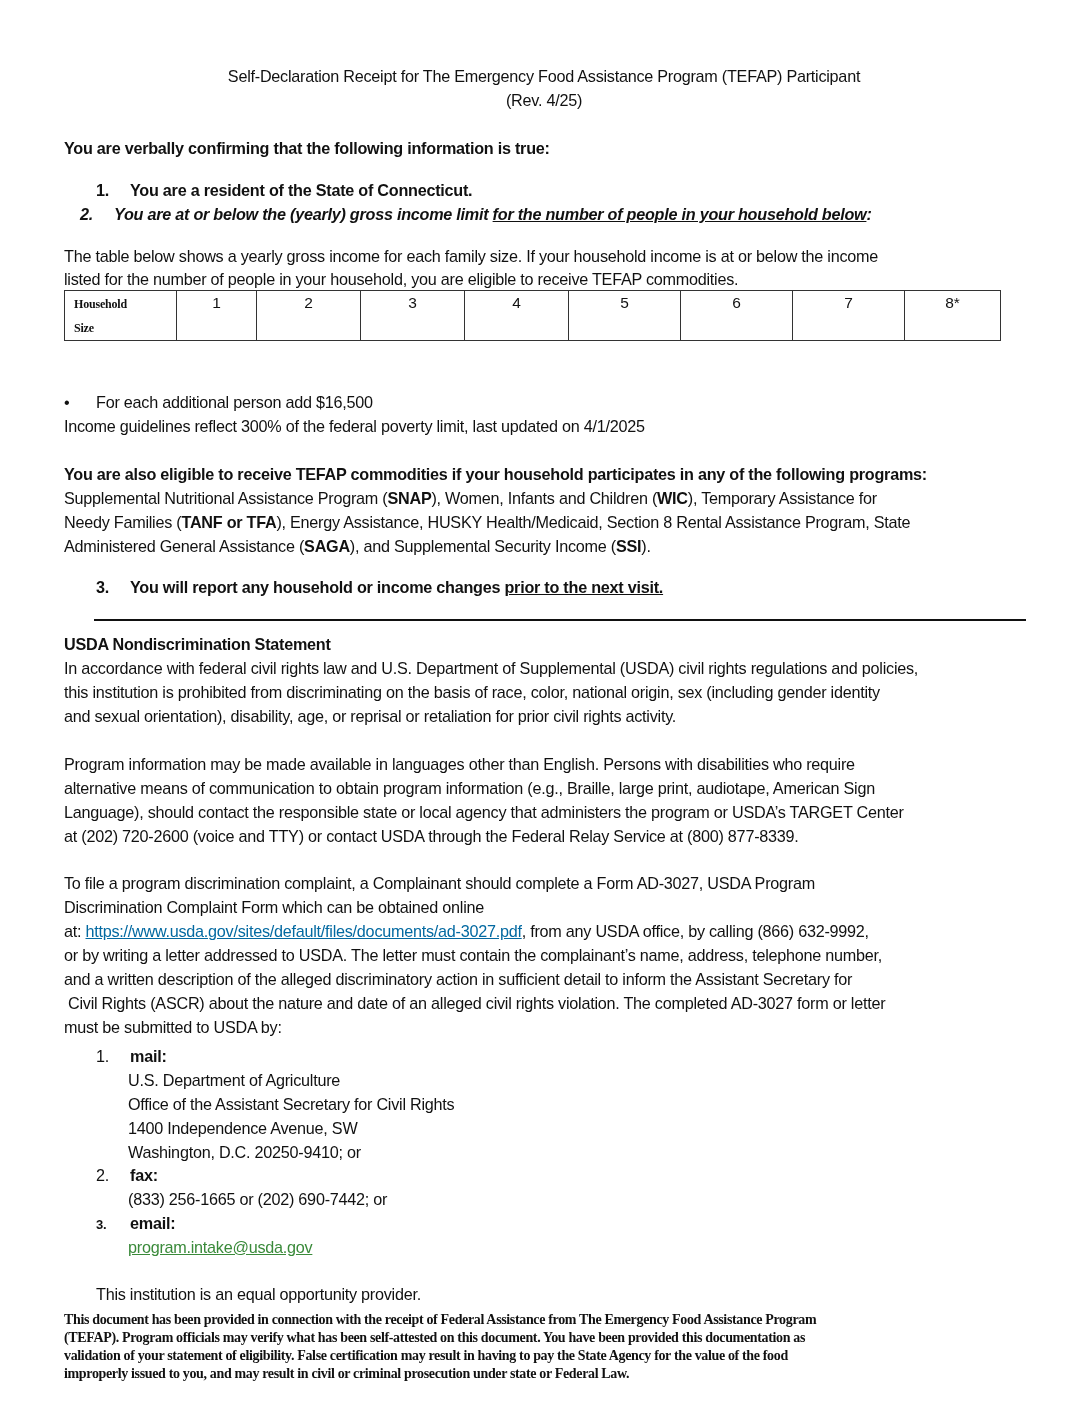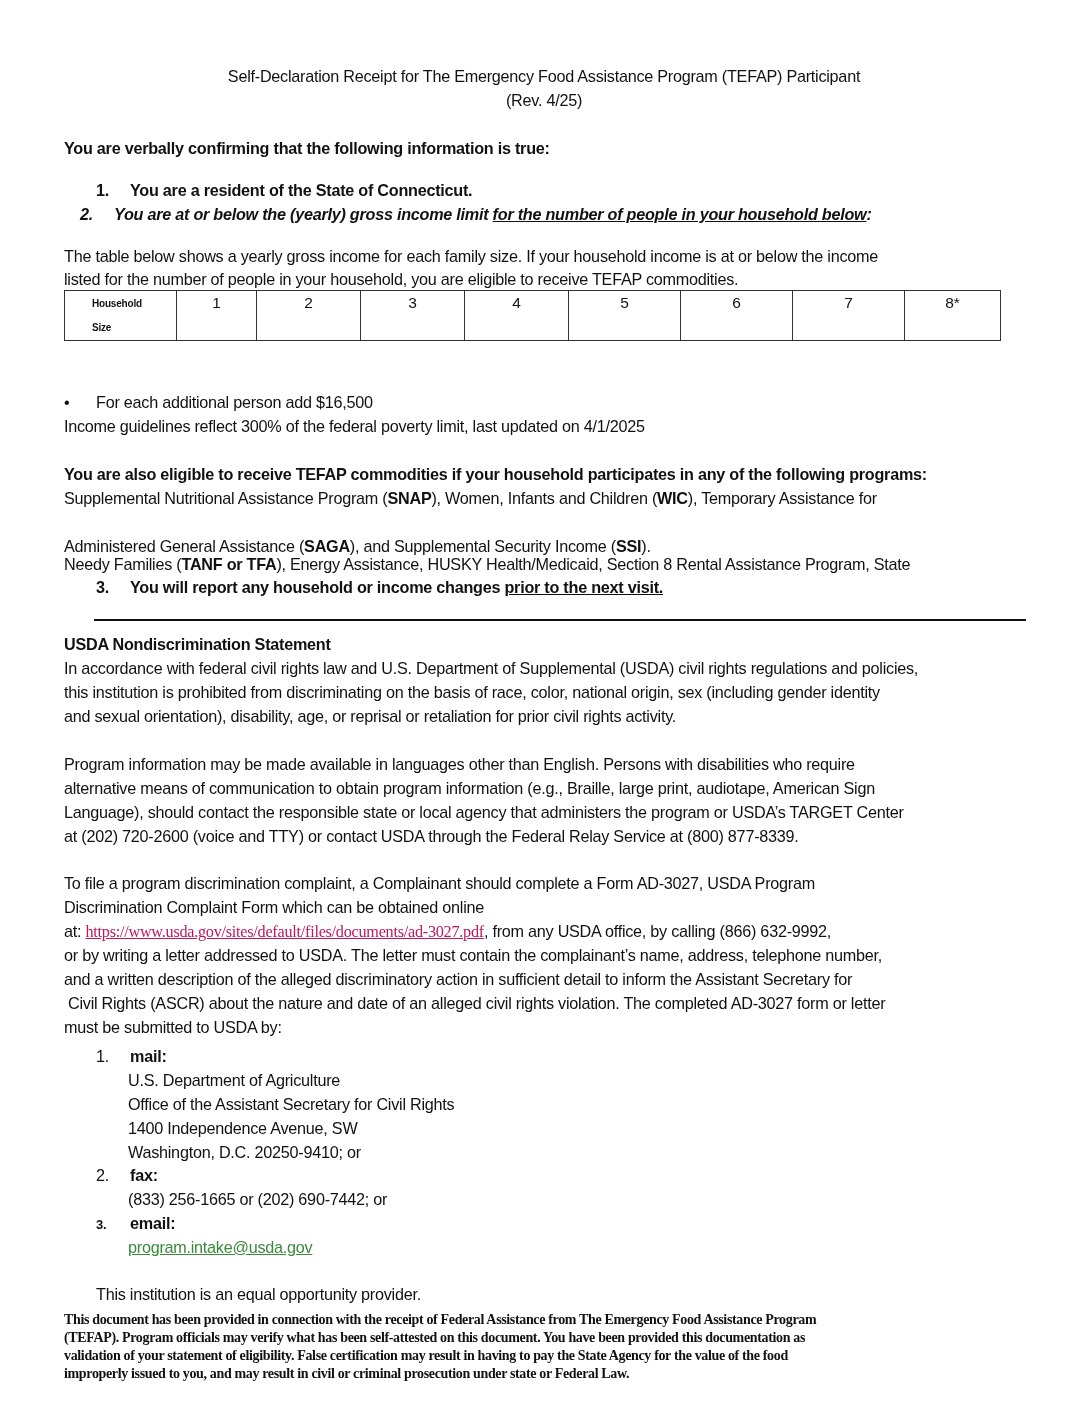--- a/index.html
+++ b/index.html
@@ -8,23 +8,23 @@
   .abs { position: absolute; white-space: nowrap; }
   .t { font-size: 16.2px; line-height: 24px; letter-spacing: -0.25px; }
   .b { font-weight: bold; }
   .u { text-decoration: underline; }
   .center { text-align: center; left: 0; width: 1088px; }
   .num { display: inline-block; width: 34px; }
   table.inc { position: absolute; left: 64px; top: 290px; border-collapse: collapse;
               font-size: 15.5px; }
   table.inc td { border: 1.5px solid #333; vertical-align: top; padding: 0; height: 46px;
                  text-align: center; line-height: 22px; padding-top: 1px; }
-  table.inc td.hdr { text-align: left; font-weight: bold; padding-left: 27px; font-size: 10px; line-height: 24px; letter-spacing: -0.2px; }
+  table.inc td.hdr { text-align: left; font-weight: bold; padding-left: 9px; font-size: 12px; line-height: 24px; letter-spacing: -0.2px; font-family: Liberation Serif, serif; }
   .rule { position: absolute; left: 94px; top: 619px; width: 932px; height: 0; border-top: 2px solid #111; }
-  a.link { color: #be185d; text-decoration: underline; font-family: Liberation Serif, serif; }
+  a.link { color: #0369a1; text-decoration: underline; }
   a.mail { color: #3a8a3a; text-decoration: underline; }
   .footer { font-family: "Liberation Serif", "DejaVu Serif", serif; font-weight: bold;
             font-size: 14px; line-height: 18px; letter-spacing: -0.35px; }
 </style>
 </head>
 <body>
 
 <div class="abs t center" style="top:64px;">Self-Declaration Receipt for The Emergency Food Assistance Program (TEFAP) Participant</div>
 <div class="abs t center" style="top:88px;">(Rev. 4/25)</div>
 
@@ -68,21 +68,21 @@
 
 <div class="abs t" style="left:64px; top:390px;">
   <span style="display:inline-block;width:32px;">•</span><span>For each additional person add $16,500</span>
 </div>
 <div class="abs t" style="left:64px; top:414px;">Income guidelines reflect 300% of the federal poverty limit, last updated on 4/1/2025</div>
 
 <div class="abs t b" style="left:64px; top:462px;">You are also eligible to receive TEFAP commodities if your household participates in any of the following programs:</div>
 <div class="abs t" style="left:64px; top:486px;">
   <span>Supplemental Nutritional Assistance Program (</span><b>SNAP</b><span>), Women, Infants and Children (</span><b>WIC</b><span>), Temporary Assistance for</span>
 </div>
-<div class="abs t" style="left:64px; top:510px;margin-top:42px;">
+<div class="abs t" style="left:64px; top:510px;">
   <span>Needy Families (</span><b>TANF or TFA</b><span>), Energy Assistance, HUSKY Health/Medicaid, Section 8 Rental Assistance Program, State</span>
 </div>
 <div class="abs t" style="left:64px; top:534px;">
   <span>Administered General Assistance (</span><b>SAGA</b><span>), and Supplemental Security Income (</span><b>SSI</b><span>).</span>
 </div>
 
 <div class="abs t b" style="left:96px; top:575px;">
   <span class="num">3.</span><span>You will report any household or income changes </span><span class="u">prior to the next visit.</span>
 </div>
 

